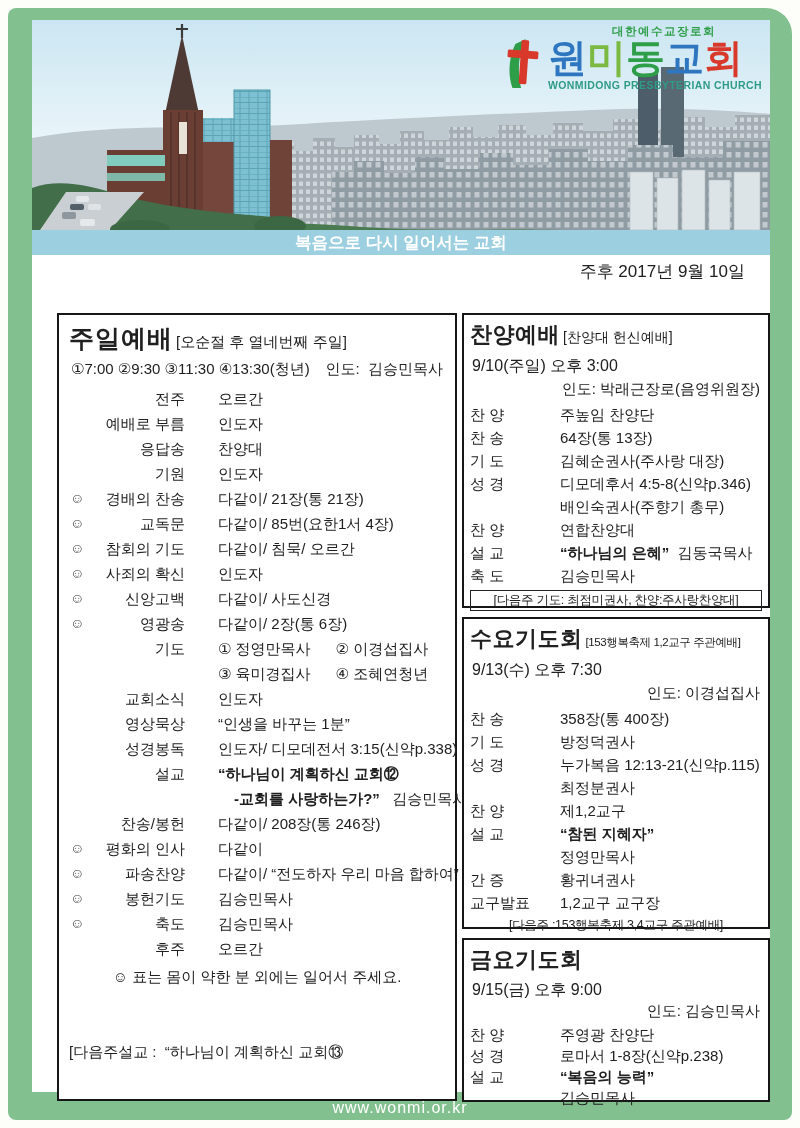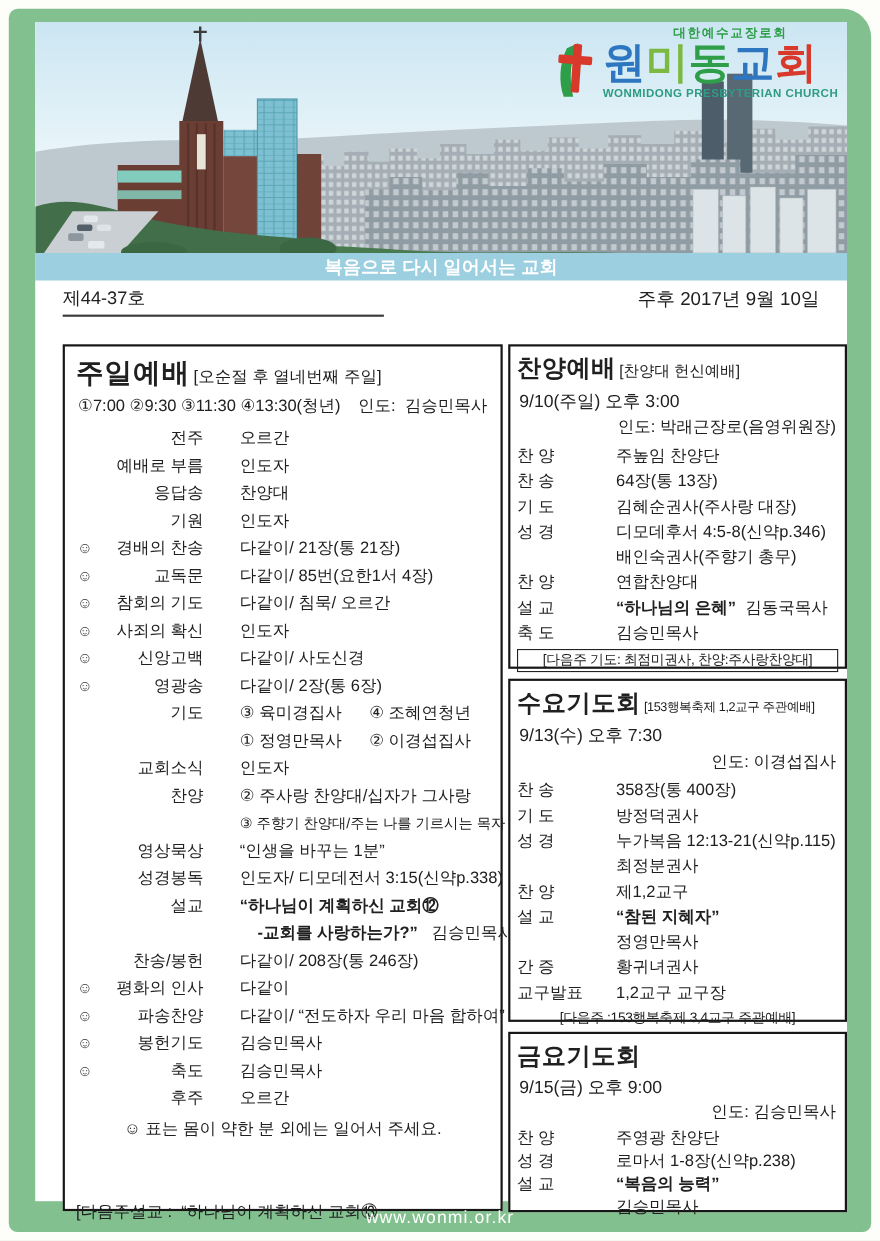--- a/index.html
+++ b/index.html
@@ -169,21 +169,20 @@
         </div>
       </div>
     </div>
 
     <div class="slogan">
       <span class="pfx">2017년 표어 : </span><span class="bold">복음으로 다시 일어서는 교회</span><span class="ref"> (롬 1:17)</span>
     </div>
 
 
     <div class="masthead">
-      <div class="issue">제44-37호</div>
       <div class="mdate">주후  2017년  9월  10일</div>
     </div>
 
     <div class="svc-box box-sunday left-col">
       <div class="svc-title-row">
         <span class="svc-title">주일예배</span>
         <span class="svc-bracket">[오순절 후 열네번째 주일]</span>
       </div>
       <div class="times-row">
         <span>①7:00 ②9:30 ③11:30 ④13:30(청년)</span>
@@ -257,37 +256,29 @@
             <span class="smiley">☺</span>
             <span class="rlabel">영광송</span>
             <span class="rvalue">
               <div class="vline"><span>다같이/ 2장(통 6장)</span></div>
             </span>
           </div>
           <div class="srow">
             <span class="smiley"></span>
             <span class="rlabel">기도</span>
             <span class="rvalue">
+              <div class="vline"><span>① 정영만목사      ② 이경섭집사</span></div>
               <div class="vline"><span>③ 육미경집사      ④ 조혜연청년</span></div>
-              <div class="vline"><span>① 정영만목사      ② 이경섭집사</span></div>
             </span>
           </div>
           <div class="srow">
             <span class="smiley"></span>
             <span class="rlabel">교회소식</span>
             <span class="rvalue">
               <div class="vline"><span>인도자</span></div>
-            </span>
-          </div>
-          <div class="srow">
-            <span class="smiley"></span>
-            <span class="rlabel">찬양</span>
-            <span class="rvalue">
-              <div class="vline"><span>② 주사랑 찬양대/십자가 그사랑</span></div>
-              <div class="vline sm"><span>③ 주향기 찬양대/주는 나를 기르시는 목자</span></div>
             </span>
           </div>
           <div class="srow">
             <span class="smiley"></span>
             <span class="rlabel">영상묵상</span>
             <span class="rvalue">
               <div class="vline"><span>“인생을 바꾸는 1분”</span></div>
             </span>
           </div>
           <div class="srow">

